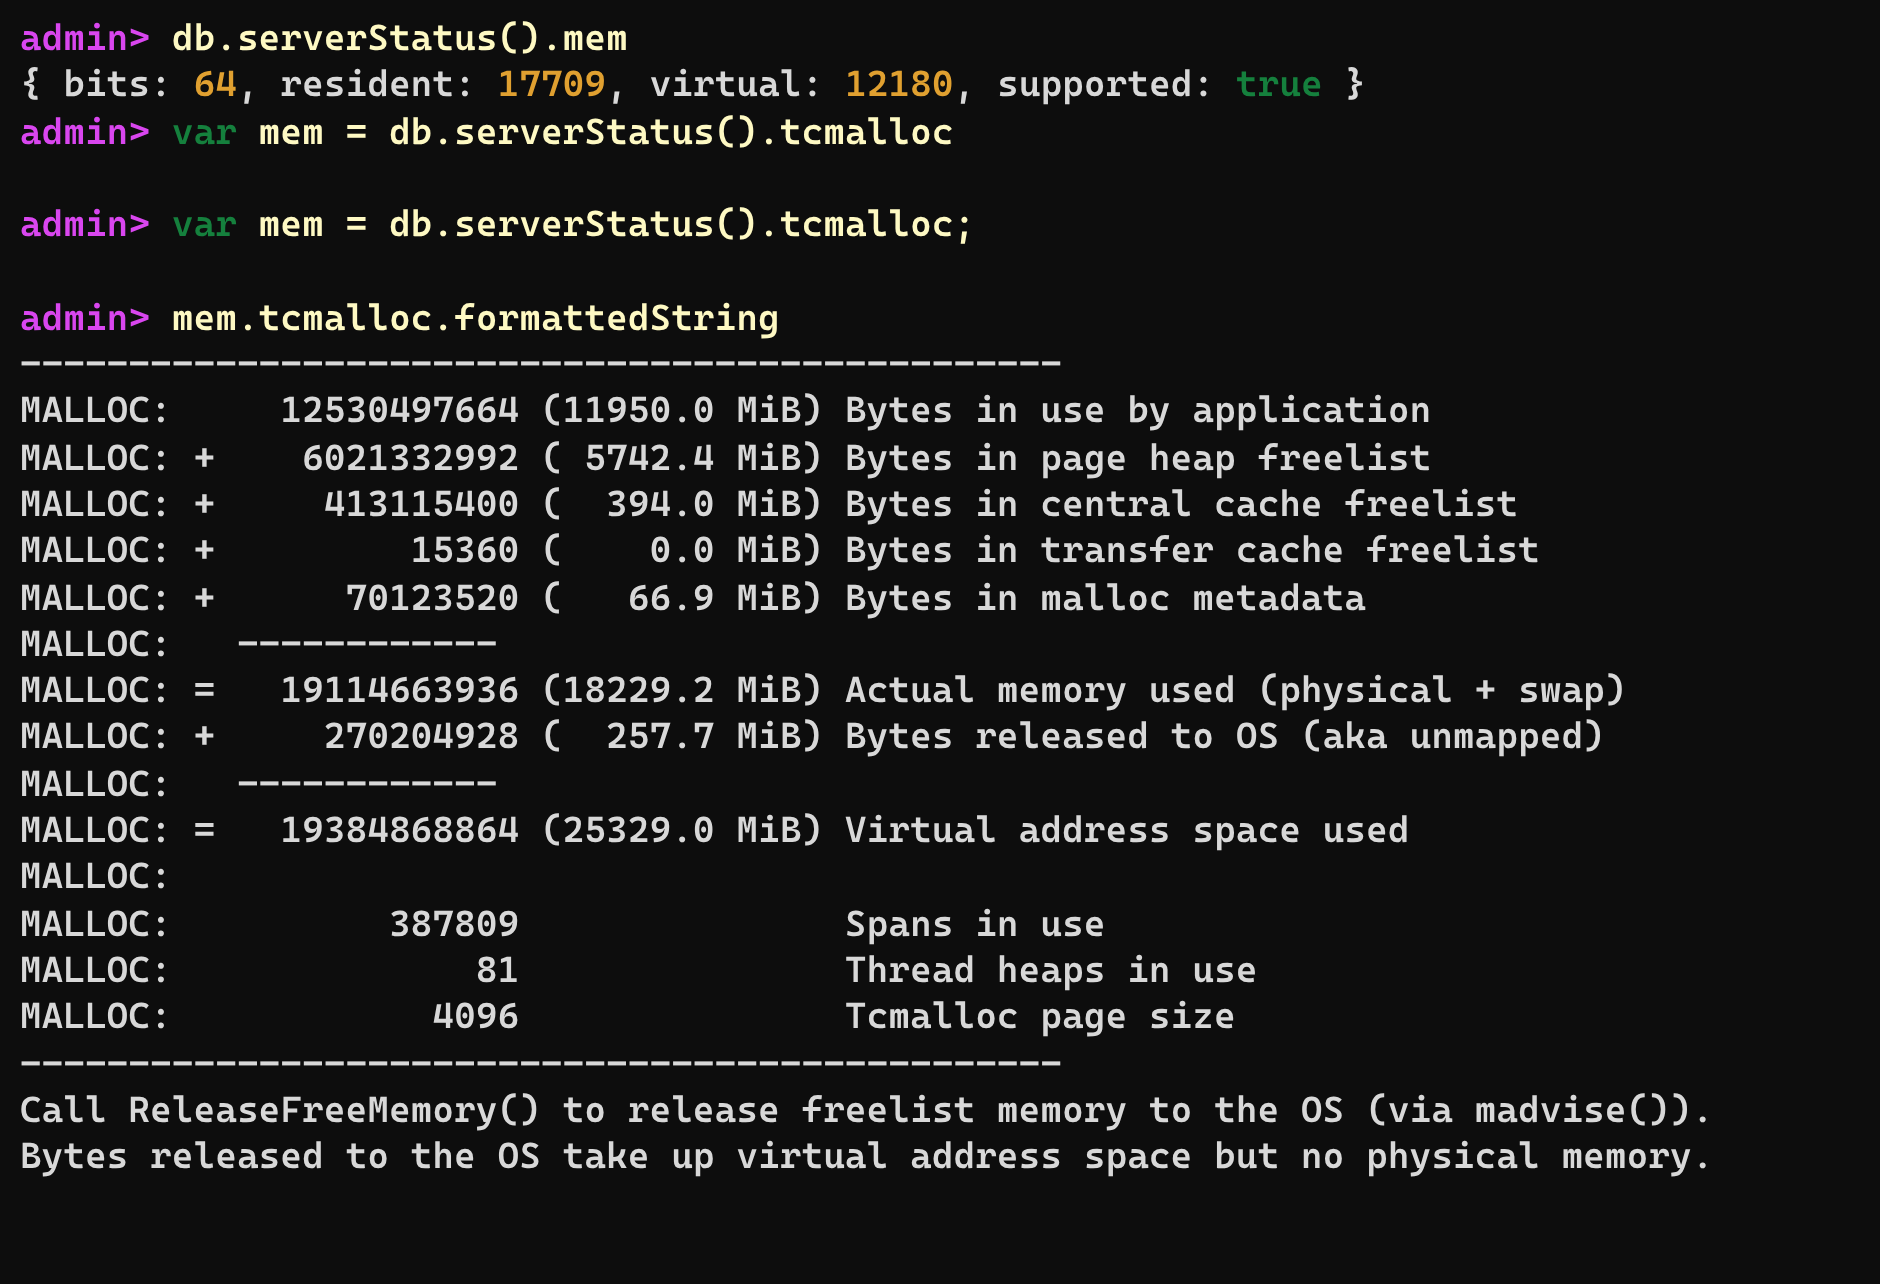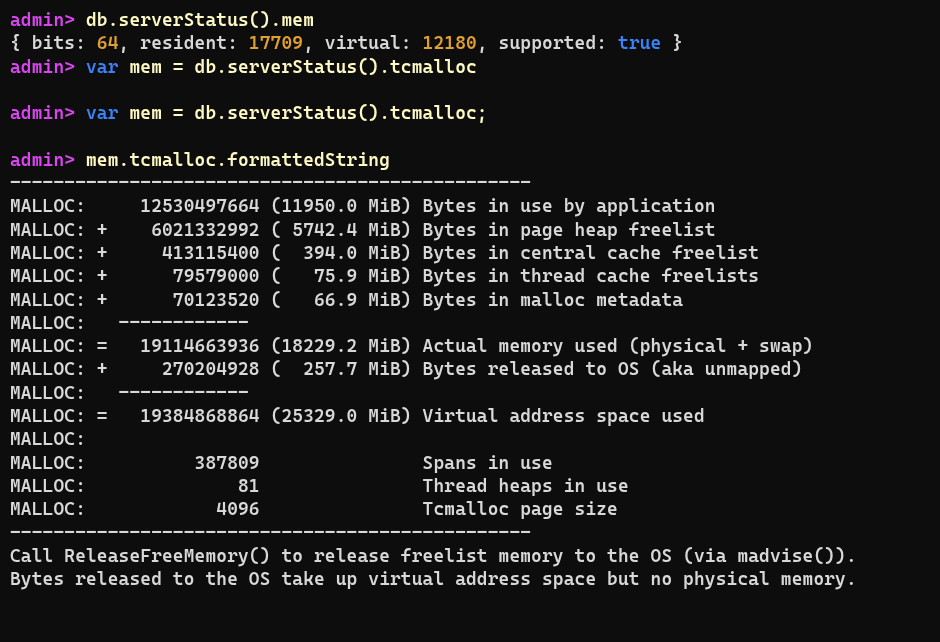--- a/index.html
+++ b/index.html
@@ -11,21 +11,21 @@
     font-size: 18.2px;
     line-height: 1.28;
     width: 940px;
     box-sizing: border-box;
     font-weight: 600;
     letter-spacing: 0.2px;
   }
   .line { white-space: pre; }
   .prompt { color: #d946ef; }
   .cmd    { color: #fef9c3; }
-  .kw     { color: #3b82f6; }        
+  .kw     { color: #15803d; }        
   .num    { color: #e0a030; }
 
   .malloc-row { white-space: pre; }
   .hdr    { color: #d8d8d8; margin-top: 32px; }
 
   .sep { white-space: pre; color:#d8d8d8;}
   .blank { height: 1.28em; }
 </style>
 </head>
 <body>
@@ -43,21 +43,21 @@
 <div class="blank"></div>
 
 <div class="line"><span class="prompt">admin&gt;</span> <span class="cmd">mem.tcmalloc.formattedString</span></div>
 
 <div class="sep">------------------------------------------------</div>
 
 <div id="rows1">
     <div class="malloc-row">MALLOC:     12530497664 (11950.0 MiB) Bytes in use by application</div>
     <div class="malloc-row">MALLOC: +    6021332992 ( 5742.4 MiB) Bytes in page heap freelist</div>
     <div class="malloc-row">MALLOC: +     413115400 (  394.0 MiB) Bytes in central cache freelist</div>
-    <div class="malloc-row">MALLOC: +      79579000 (   75.9 MiB) Bytes in thread cache freelists</div>
+    <div class="malloc-row">MALLOC: +         15360 (    0.0 MiB) Bytes in transfer cache freelist</div>
     <div class="malloc-row">MALLOC: +      70123520 (   66.9 MiB) Bytes in malloc metadata</div>
   </div>
 
 <div class="malloc-row"><span class="hdr">MALLOC:</span><span>   ------------</span></div>
 
 <div id="rows2">
     <div class="malloc-row">MALLOC: =   19114663936 (18229.2 MiB) Actual memory used (physical + swap)</div>
     <div class="malloc-row">MALLOC: +     270204928 (  257.7 MiB) Bytes released to OS (aka unmapped)</div>
   </div>
 

